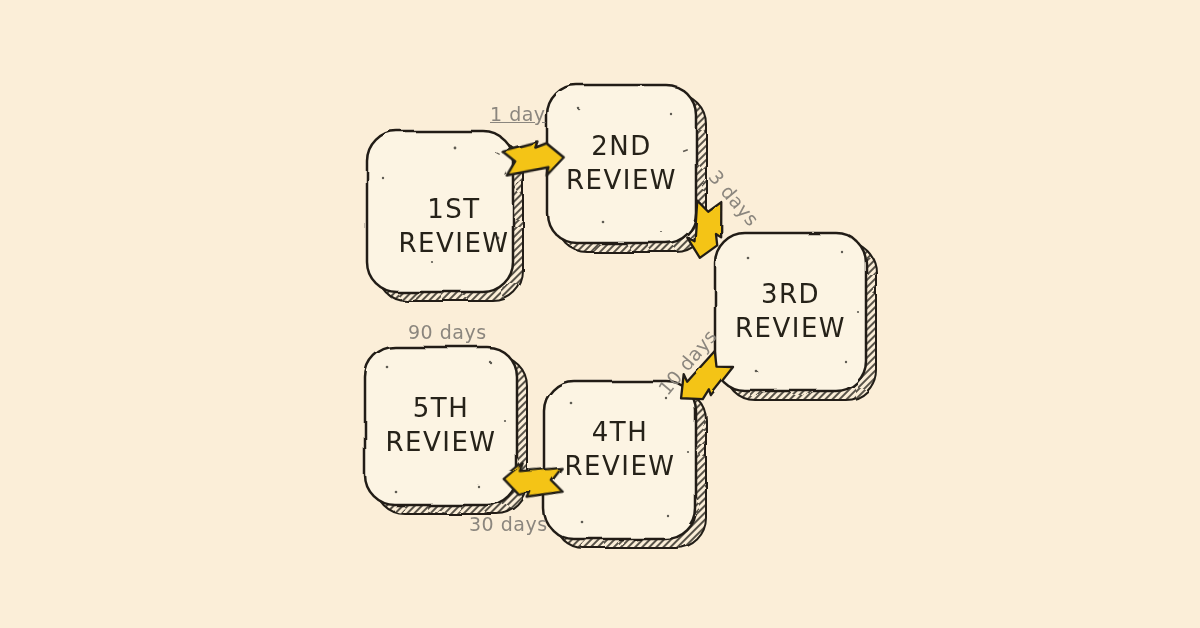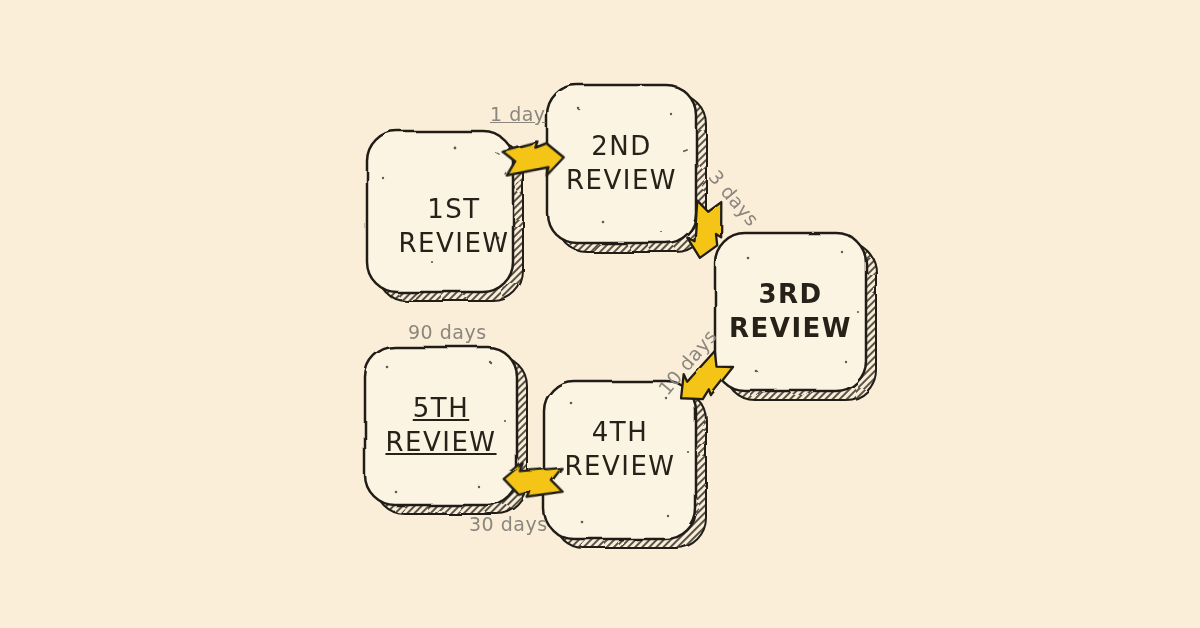--- a/index.html
+++ b/index.html
@@ -111,25 +111,25 @@
       <use href="#ribbon-arrow" fill="#F4C418" stroke="#221F19" stroke-width="3.2" transform="translate(706 229) rotate(102) scale(0.72) translate(-45 -27)"></use>
       <use href="#ribbon-arrow" fill="#F4C418" stroke="#221F19" stroke-width="3.2" transform="translate(704 379) rotate(140) scale(0.73) translate(-45 -27)"></use>
       <use href="#ribbon-arrow" fill="#F4C418" stroke="#221F19" stroke-width="3.2" transform="translate(534 481) rotate(184) scale(0.74) translate(-45 -27)"></use>
     </g>
   </svg>
 
   <div class="box-label" style="left:381px; top:131px; width:146px; height:161px;margin-top:15px;">1ST
 REVIEW</div>
   <div class="box-label" style="left:547px; top:85px; width:149px; height:158px;">2ND
 REVIEW</div>
-  <div class="box-label" style="left:715px; top:233px; width:151px; height:158px;font-weight:bold;">3RD
+  <div class="box-label" style="left:715px; top:233px; width:151px; height:158px;">3RD
 REVIEW</div>
   <div class="box-label" style="left:544px; top:381px; width:152px; height:138px;">4TH
 REVIEW</div>
-  <div class="box-label" style="left:365px; top:347px; width:152px; height:158px;text-decoration:underline;">5TH
+  <div class="box-label" style="left:365px; top:347px; width:152px; height:158px;">5TH
 REVIEW</div>
 
   <div class="interval-label" style="left:490px; top:103px;text-decoration:underline;">1 day</div>
   <div class="interval-label rot-cw" style="left:701px; top:187px;">3 days</div>
   <div class="interval-label rot-ccw" style="left:648px; top:351px;">10 days</div>
   <div class="interval-label" style="left:469px; top:513px;">30 days</div>
   <div class="interval-label" style="left:408px; top:321px;">90 days</div>
 
 </div>
 

